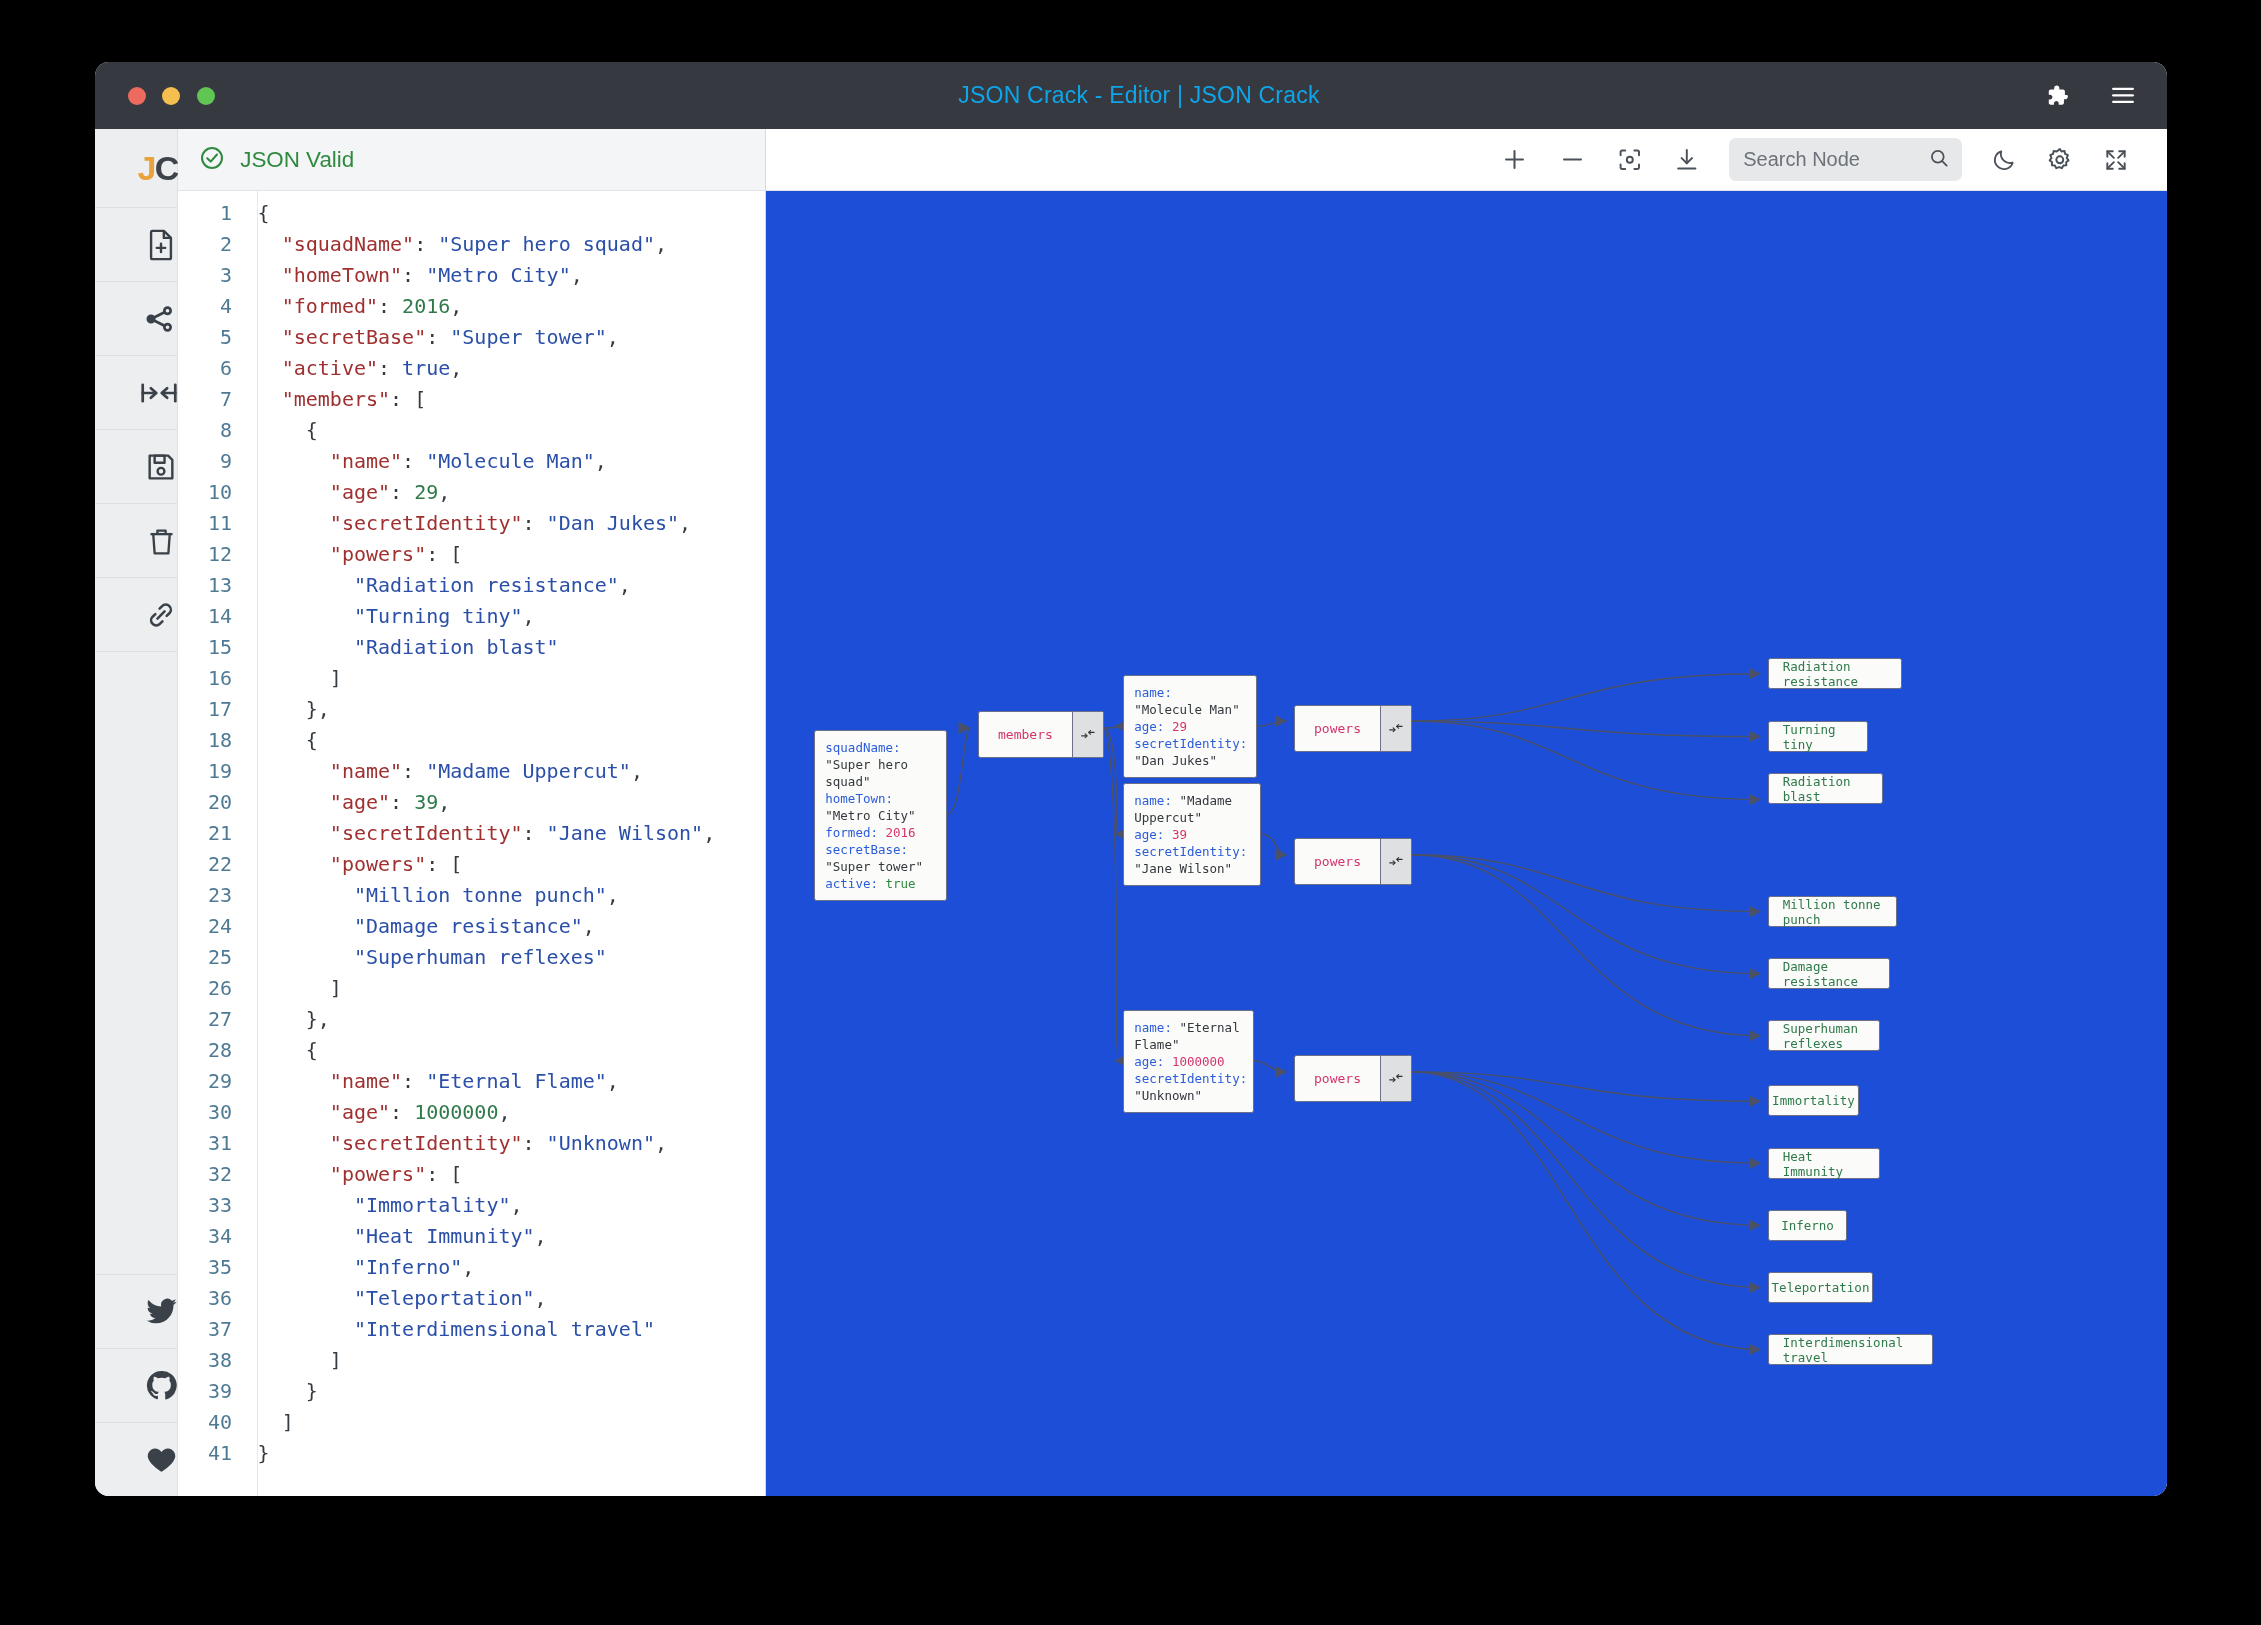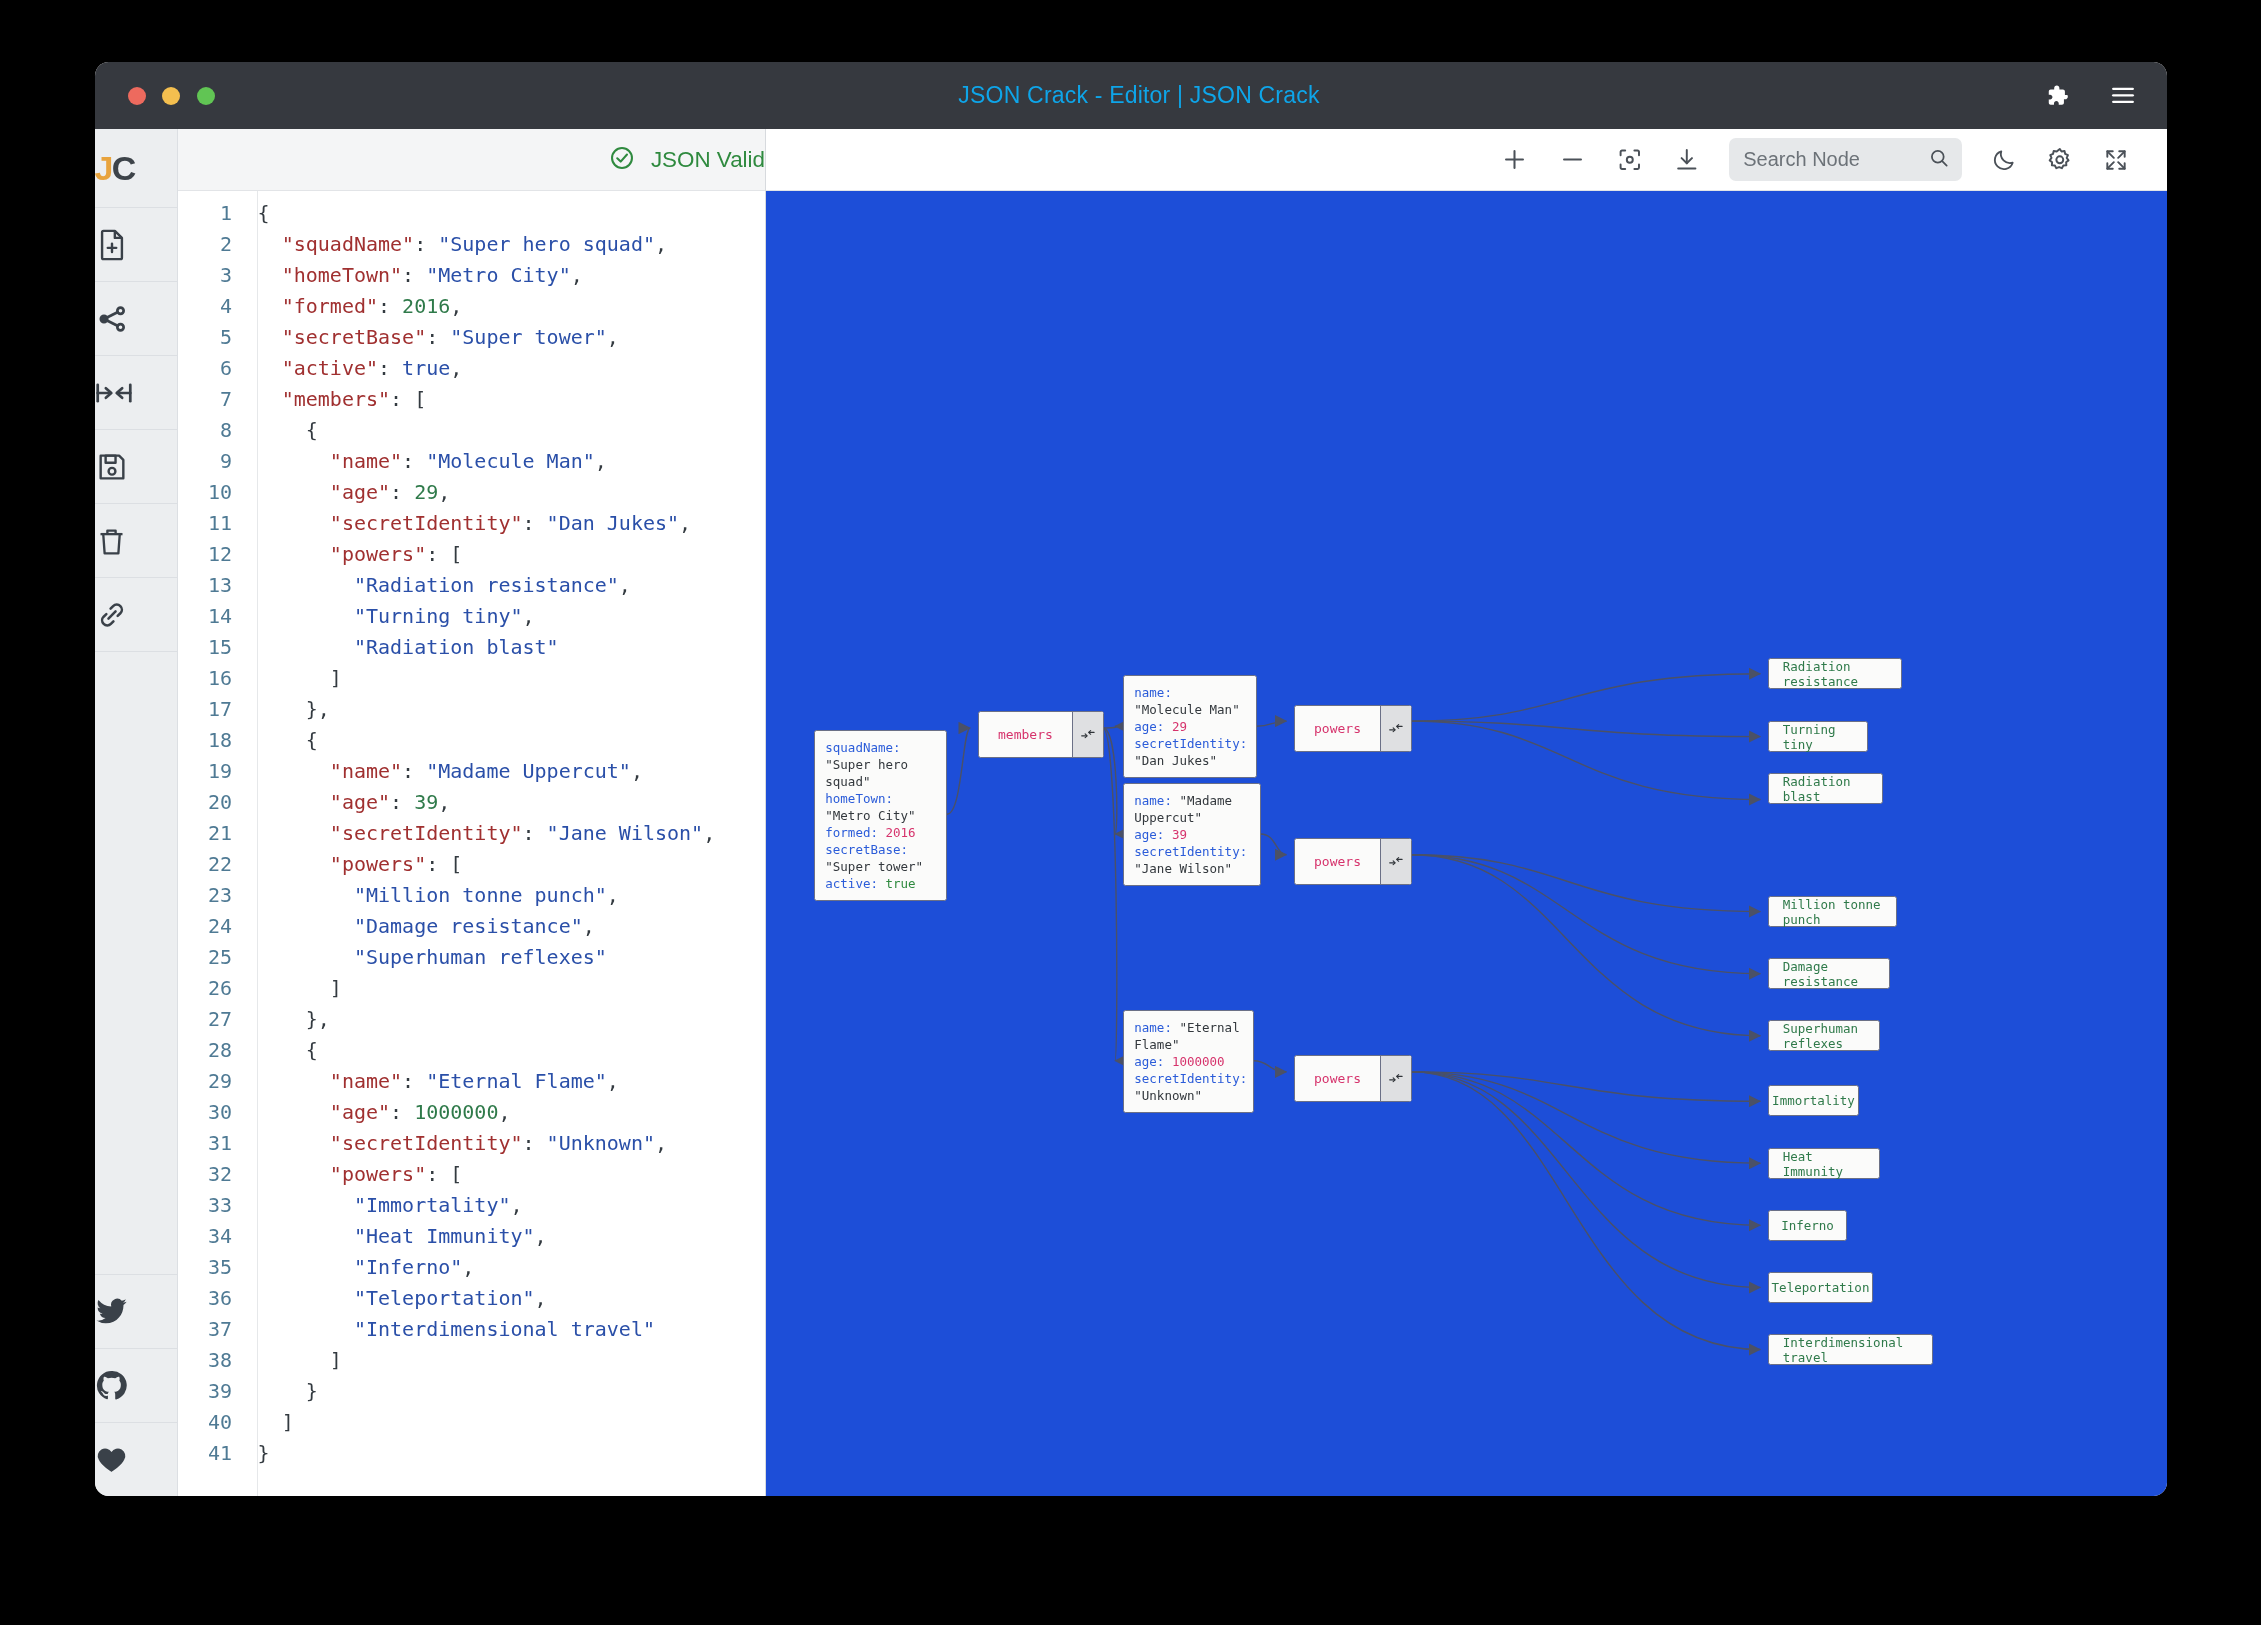--- a/index.html
+++ b/index.html
@@ -45,21 +45,21 @@
   #body { display: flex; height: calc(100% - 67px); }
   
   #rail {
     width: 83px; flex: 0 0 83px;
     background: #eceef0;
     border-right: 0.9px solid #dcdfe3;
     display: flex; flex-direction: column; align-items: center;
   }
   .rail-btn {
     width: 83px; height: 74px;
-    display: flex; align-items: center; justify-content: flex-start;
+    display: flex; align-items: center; justify-content: flex-end;
     border-bottom: 0.9px solid #dcdfe3;
     color: #3a4149;
   }
   .rail-btn.logo { height: 79px; }
   .rail-spacer { flex: 1 1 auto; }
   .rail-btn.bottom { border-bottom: none; border-top: 0.9px solid #dcdfe3; }
   .logo-txt { font-size: 34px; font-weight: 700; letter-spacing: -1.7px; }
   .logo-j { color: #e8a33d; }
   .logo-c { color: #3d4349; }
   
@@ -68,21 +68,20 @@
     display: flex; flex-direction: column;
     background: #ffffff;
     border-right: 0.9px solid #d7dade;
   }
   #status-bar {
     height: 62px; flex: 0 0 62px;
     background: #f4f5f6;
     border-bottom: 0.9px solid #e2e4e7;
     display: flex; align-items: center; gap: 15.5px;
     padding-left: 20.7px;
-    justify-content: flex-end;
   }
   #status-text { color: #2f8a3f; font-size: 22.4px; }
   #code-area {
     flex: 1 1 auto;
     position: relative;
     overflow: hidden;
     font-family: "DejaVu Sans Mono", monospace;
     font-size: 20px;
     line-height: 31px;
     padding-top: 6.9px;

